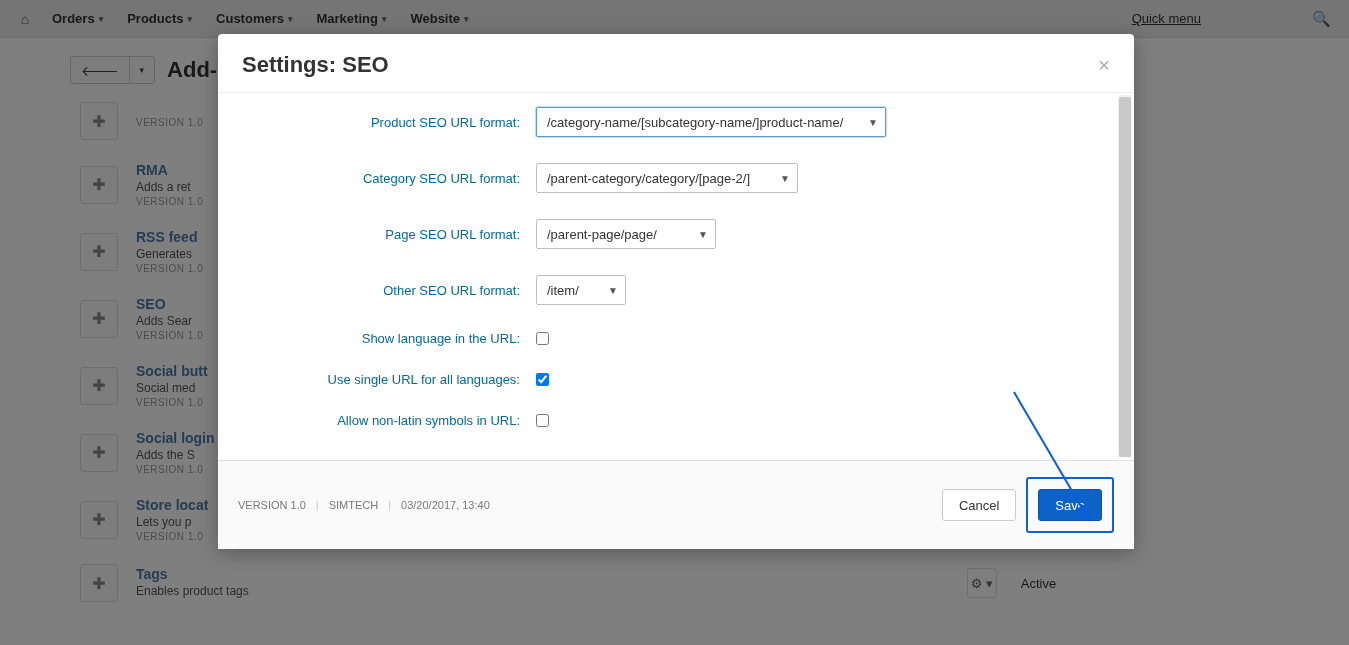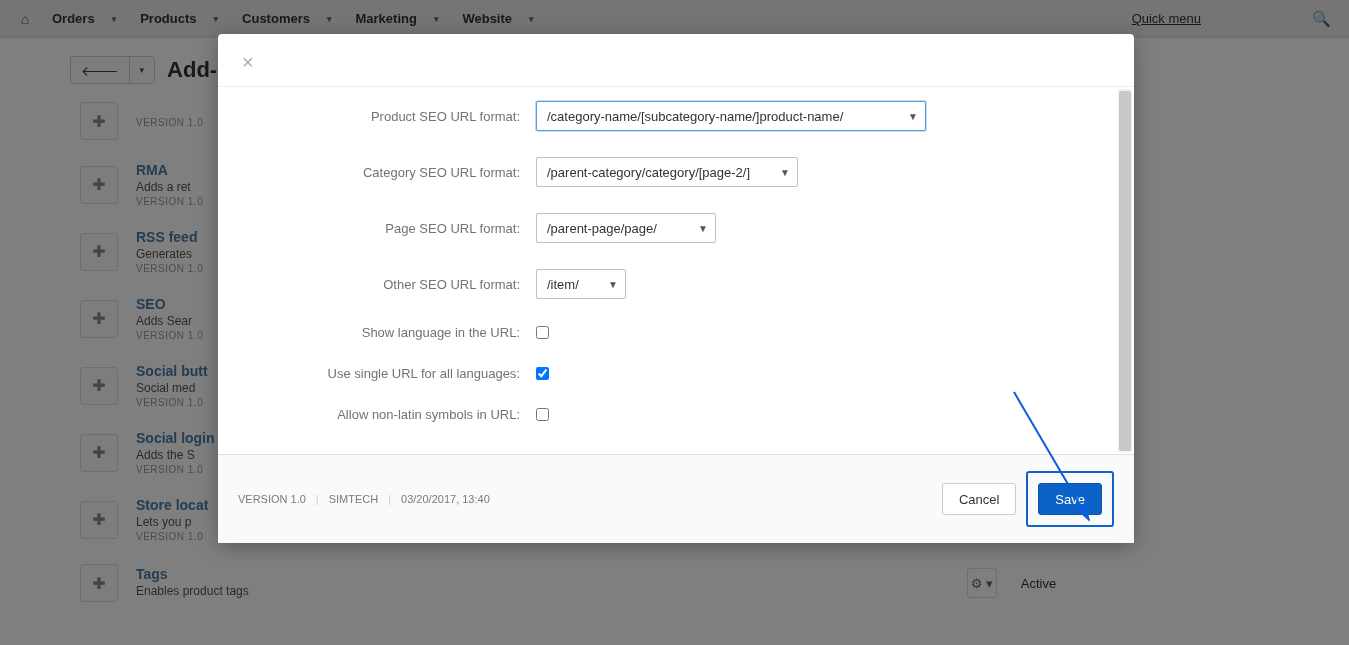--- a/index.html
+++ b/index.html
@@ -1,21 +1,21 @@
 <!DOCTYPE html>
 <html><head>
 <meta charset="utf-8">
 <style>
 * { margin: 0; padding: 0; box-sizing: border-box; }
 body { font-family: Arial, Helvetica, sans-serif; font-size: 13px; color: #333; background: #fff; width: 1349px; height: 645px; overflow: hidden; position: relative; }
 
 
 .topbar { background: #eaeaea; border-bottom: 1px solid #d8d8d8; height: 38px; display: flex; align-items: center; padding: 0 10px; }
 .topbar .home { width: 30px; text-align: center; color: #555; font-size: 14px; }
-.topbar .nav-item { padding: 0 12px; color: #333; font-weight: bold; font-size: 13px; display: flex; align-items: center; gap: 17px; cursor: pointer; height: 38px; }
+.topbar .nav-item { padding: 0 12px; color: #333; font-weight: bold; font-size: 13px; display: flex; align-items: center; gap: 4px; cursor: pointer; height: 38px; }
 .topbar .caret { font-size: 9px; color: #666; }
 .topbar .spacer { flex: 1; }
 .topbar .quick-menu { padding: 0 8px; color: #333; font-size: 13px; text-decoration: underline; }
 .topbar .search-box { width: 130px; height: 28px; display: inline-flex; align-items: center; justify-content: flex-end; }
 .topbar .search-icon { font-size: 15px; color: #555; font-weight: bold; padding: 0 8px; }
 
 
 .page { padding: 10px 20px 0 70px; }
 .page-header { display: flex; align-items: center; gap: 12px; padding: 8px 0 12px 0; }
 .back-btn { display: inline-flex; align-items: center; border: 1px solid #ccc; border-radius: 3px; background: #fafafa; height: 28px; }
@@ -44,21 +44,21 @@
 .dialog-close { color: #aaa; font-size: 20px; cursor: pointer; line-height: 1; }
 
 .dialog-body { position: relative; padding: 14px 28px 30px 28px; border-top: 1px solid #eee; }
 .dialog-body .scroll-indicator { position: absolute; right: 2px; top: 2px; bottom: 2px; width: 14px; background: #f2f2f2; }
 .dialog-body .scroll-thumb { position: absolute; right: 3px; top: 4px; width: 12px; height: 360px; background: #c9c9c9; border-radius: 2px; }
 .dialog-body .scroll-arrow { position: absolute; right: 4px; font-size: 9px; color: #666; }
 .dialog-body .scroll-arrow.up { top: 2px; }
 .dialog-body .scroll-arrow.dn { bottom: 2px; }
 
 .form-row { display: flex; align-items: center; margin-bottom: 26px; }
-.form-label { width: 290px; text-align: right; padding-right: 16px; color: #737373; font-size: 13px; }
+.form-label { width: 290px; text-align: right; padding-right: 16px; color: #0369a1; font-size: 13px; }
 .form-control { display: inline-flex; align-items: center; }
 .select { appearance: none; border: 1px solid #bfbfbf; background: #fff; height: 30px; padding: 0 28px 0 10px; font-size: 13px; border-radius: 2px; color: #333; position: relative; }
 .select-wrap { position: relative; display: inline-block; }
 .select-wrap .arrow { position: absolute; right: 8px; top: 50%; transform: translateY(-50%); font-size: 10px; color: #555; pointer-events: none; }
 .select.focused { border-color: #5b9bd5; box-shadow: 0 0 0 1px rgba(91,155,213,0.35); }
 
 .checkbox { width: 13px; height: 13px; }
 
 .dialog-footer { border-top: 1px solid #e0e0e0; background: #fafafa; padding: 16px 20px; display: flex; align-items: center; }
 .footer-meta { color: #7a7a7a; font-size: 11px; display: flex; align-items: center; gap: 10px; }
@@ -183,35 +183,36 @@
         <div class="active-label">Active</div>
       </div>
     </div>
   </div>
 </div>
 
 <div class="backdrop"></div>
 
 <div class="dialog">
   <div class="dialog-header">
+    <div class="dialog-title">Settings: SEO</div>
     <div class="dialog-close">×</div>
   </div>
 
   <div class="dialog-body">
     <div class="scroll-indicator">
       <span class="scroll-arrow up">▲</span>
       <span class="scroll-arrow dn">▼</span>
     </div>
     <div class="scroll-thumb"></div>
 
     <div class="form-row">
       <div class="form-label">Product SEO URL format:</div>
       <div class="form-control">
         <span class="select-wrap">
-          <select class="select focused" style="width:390px">
+          <select class="select focused" style="width:350px">
             <option>/category-name/[subcategory-name/]product-name/</option>
           </select>
           <span class="arrow">▼</span>
         </span>
       </div>
     </div>
 
     <div class="form-row">
       <div class="form-label">Category SEO URL format:</div>
       <div class="form-control">

